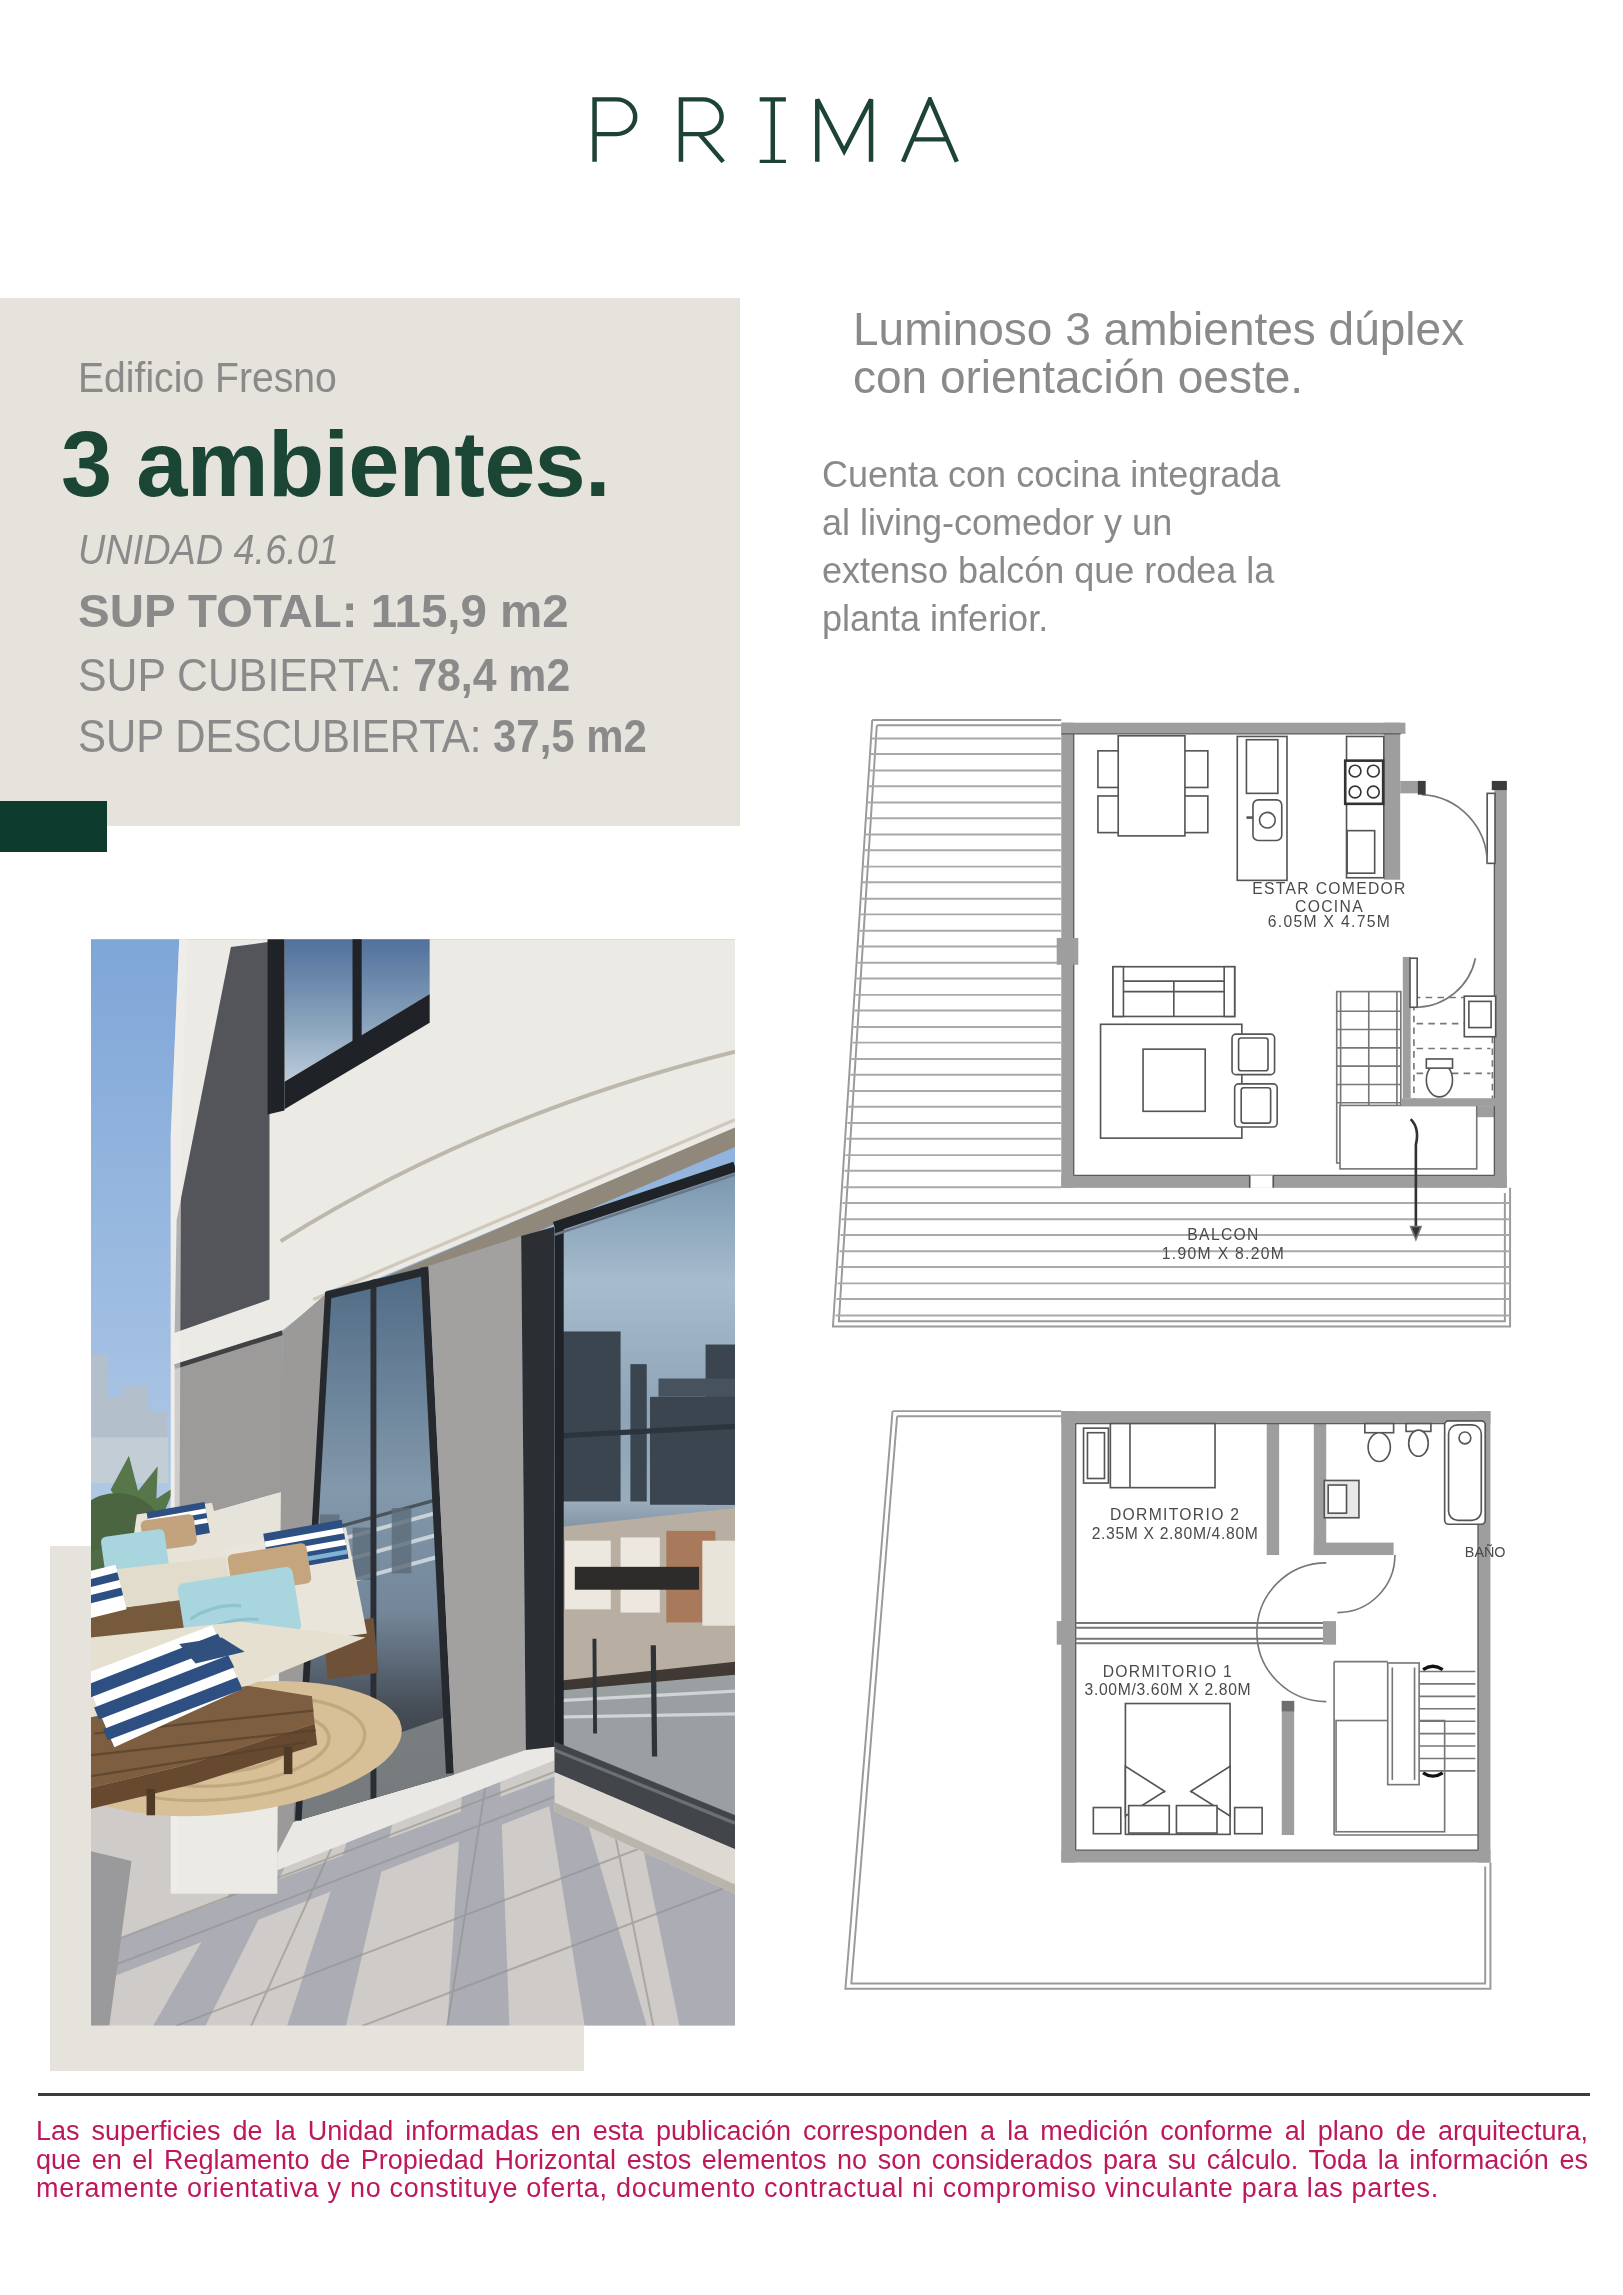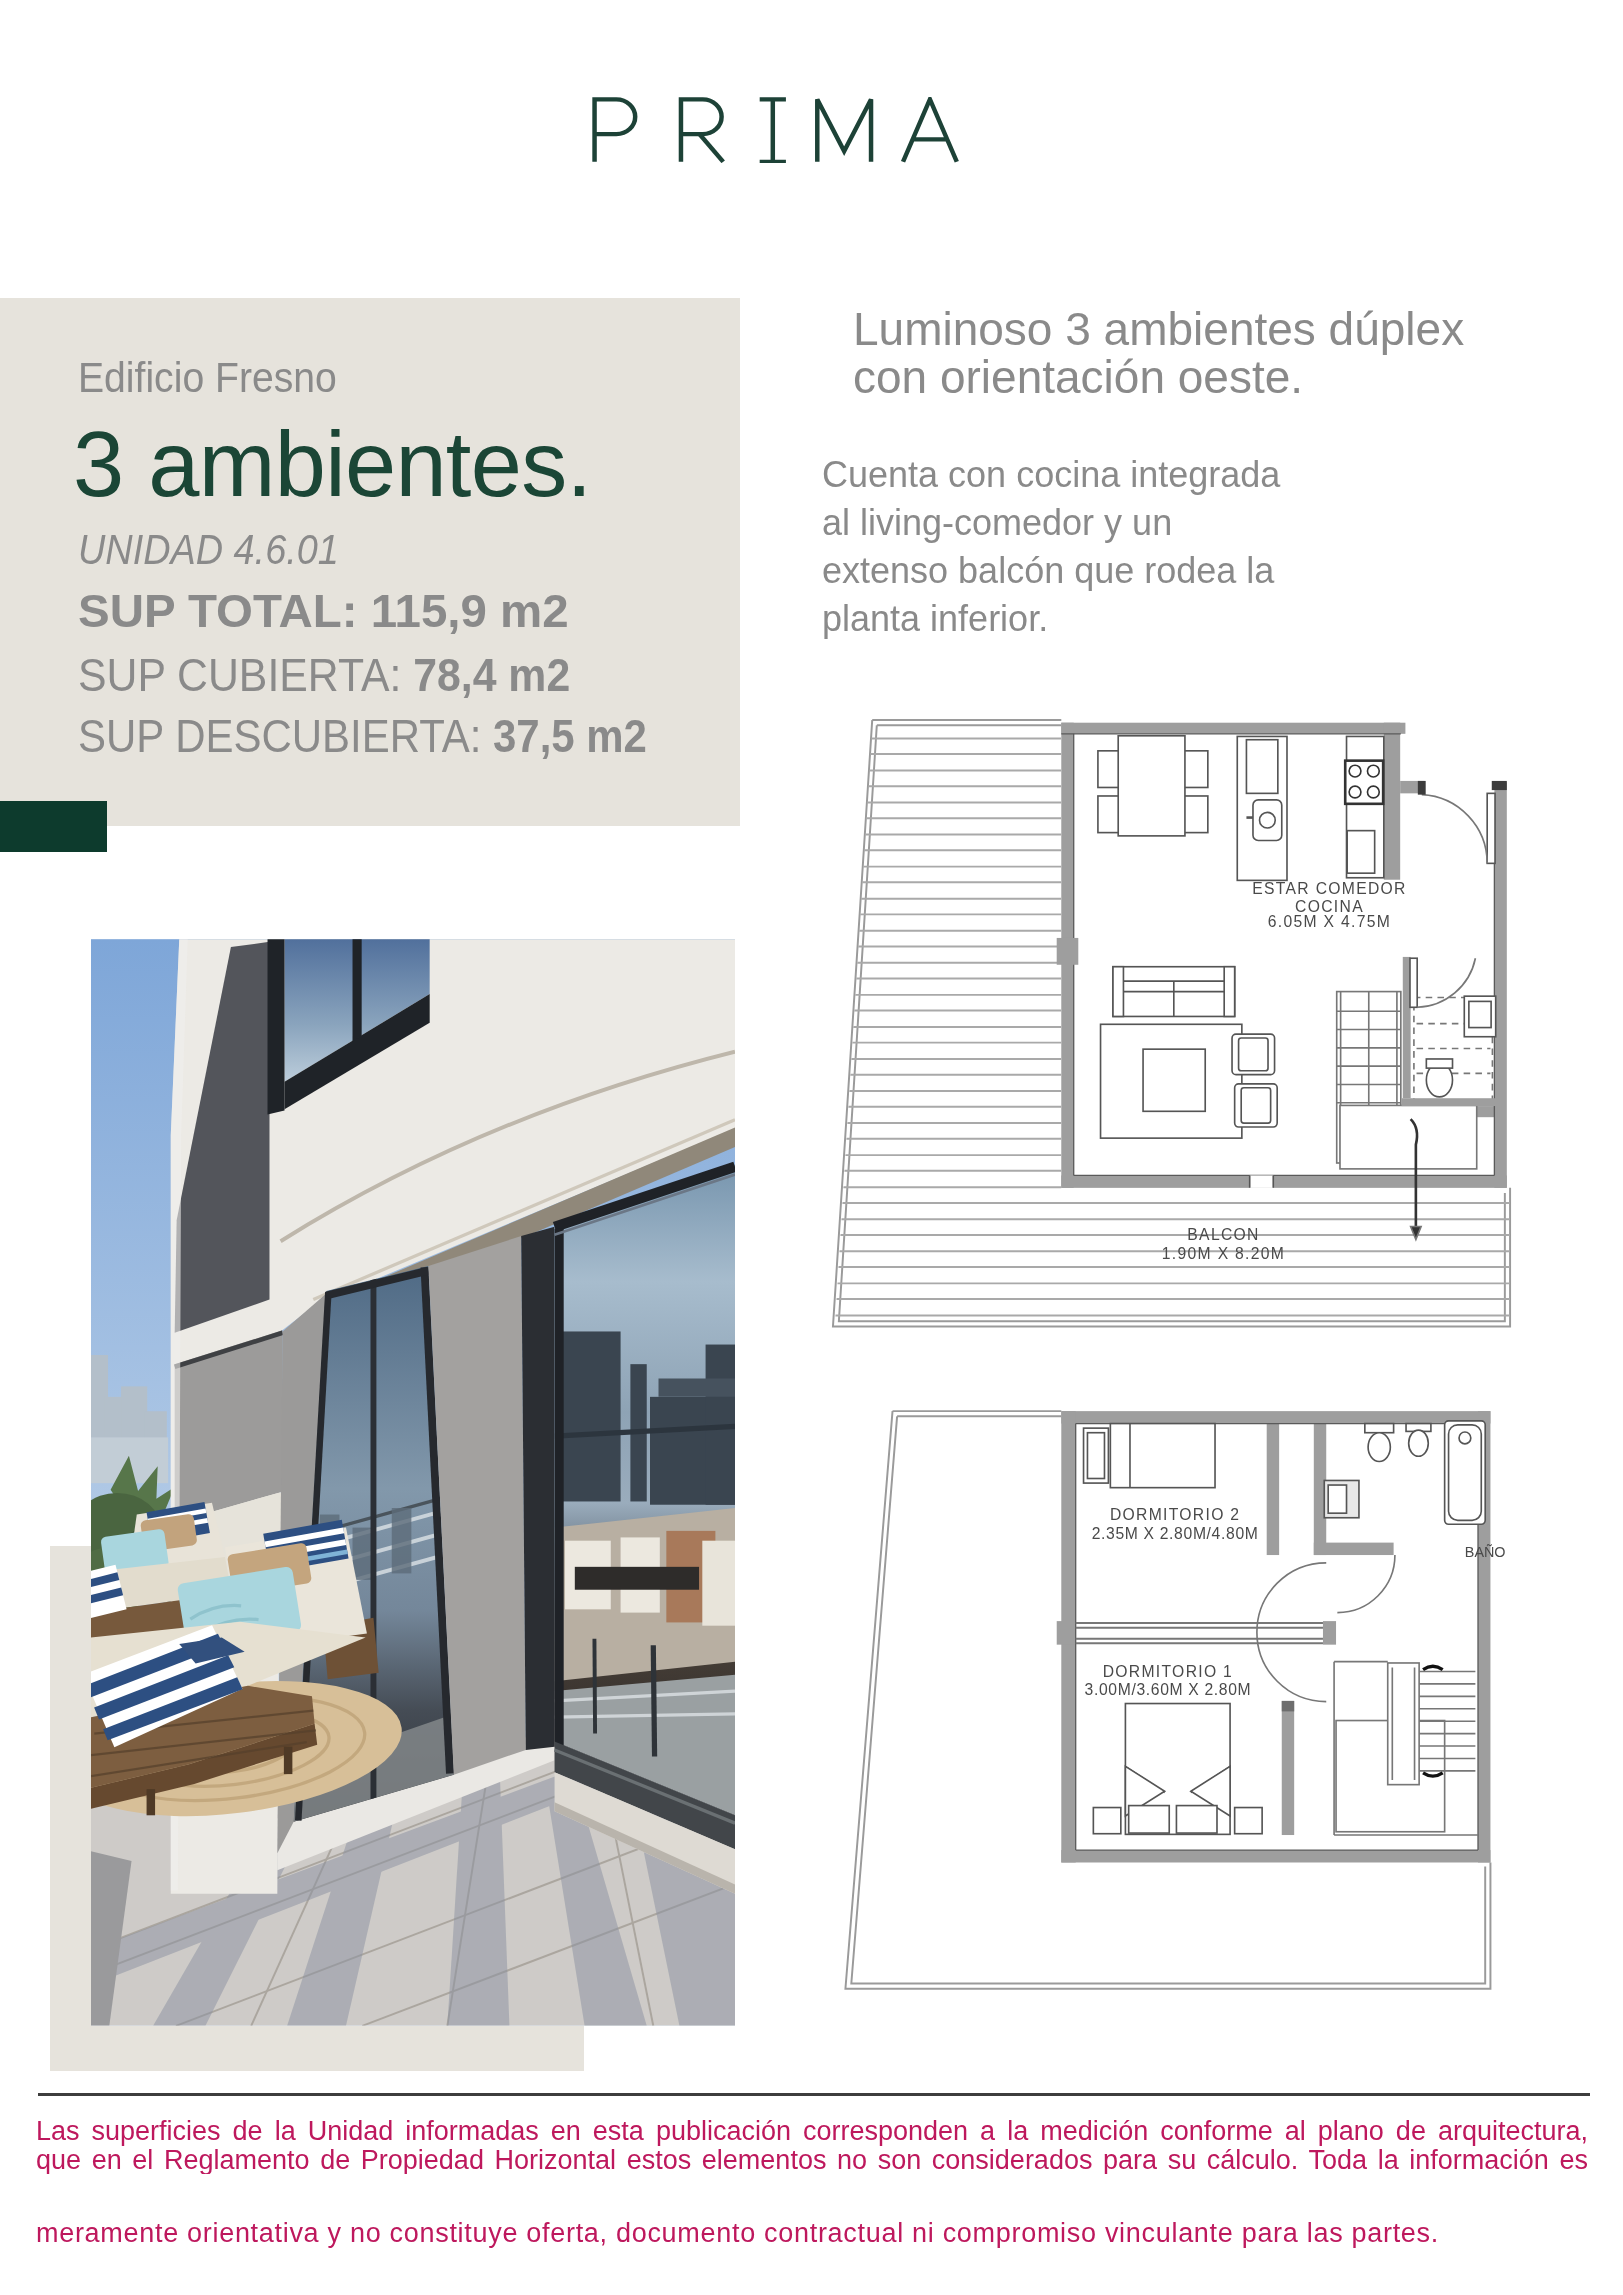--- a/index.html
+++ b/index.html
@@ -27,21 +27,21 @@
 
     <path d="M486,110 L528,4 L570,110 M502,72 H554"></path>
   </g>
 </svg>
 
 <div class="abs" style="left:0;top:298px;width:740px;height:528px;background:#e6e3dc;"></div>
 
 <div class="abs" style="left:0;top:801px;width:107px;height:51px;background:#0d3b2d;"></div>
 
 <div class="abs gray" style="left:78px;top:353px;font-size:43px;transform:scaleX(0.91);transform-origin:left top;">Edificio Fresno</div>
-<div class="abs" style="left:73px;top:412px;font-size:92px;font-weight:normal;color:#1b4636;letter-spacing:-0.7px;">3 ambientes.</div>
+<div class="abs" style="left:61px;top:412px;font-size:92px;font-weight:bold;color:#1b4636;letter-spacing:-0.7px;">3 ambientes.</div>
 <div class="abs gray" style="left:78px;top:525px;font-size:43px;font-style:italic;transform:scaleX(0.88);transform-origin:left top;">UNIDAD 4.6.01</div>
 <div class="abs gray" style="left:78px;top:583px;font-size:47px;font-weight:bold;transform:scaleX(1.01);transform-origin:left top;">SUP TOTAL: 115,9 m2</div>
 <div class="abs gray" style="left:78px;top:648px;font-size:46px;transform:scaleX(0.93);transform-origin:left top;">SUP CUBIERTA: <b>78,4 m2</b></div>
 <div class="abs gray" style="left:78px;top:709px;font-size:46px;transform:scaleX(0.912);transform-origin:left top;">SUP DESCUBIERTA: <b>37,5 m2</b></div>
 
 <div class="abs gray" style="left:853px;top:305px;font-size:46px;line-height:48px;">Luminoso 3 ambientes dúplex<br>con orientación oeste.</div>
 <div class="abs gray" style="left:822px;top:451px;font-size:36px;line-height:48px;">Cuenta con cocina integrada<br>al living-comedor y un<br>extenso balcón que rodea la<br>planta inferior.</div>
 
 <div class="abs" style="left:50px;top:1546px;width:534px;height:525px;background:#e6e3dc;"></div>
 
@@ -486,15 +486,15 @@
     <text x="526" y="212" letter-spacing="1">2.35M  X  2.80M/4.80M</text>
     <text x="515" y="423" letter-spacing="2">DORMITORIO  1</text>
     <text x="515" y="451" letter-spacing="1">3.00M/3.60M  X  2.80M</text>
   </g>
 </svg>
 
 <div class="abs" style="left:38px;top:2093px;width:1552px;height:2.6px;background:#3d3d3d;"></div>
 <div class="abs" style="left:36px;top:2117px;width:1552px;font-size:27px;line-height:28.5px;color:#be185d;">
   <div class="jline">Las superficies de la Unidad informadas en esta publicación corresponden a la medición conforme al plano de arquitectura,</div>
   <div class="jline">que en el Reglamento de Propiedad Horizontal estos elementos no son considerados para su cálculo. Toda la información es</div>
-  <div style="letter-spacing:0.7px;margin-top:45px;">meramente orientativa y no constituye oferta, documento contractual ni compromiso vinculante para las partes.</div>
+  <div style="letter-spacing:0.7px;">meramente orientativa y no constituye oferta, documento contractual ni compromiso vinculante para las partes.</div>
 </div>
 
 
 </body></html>

